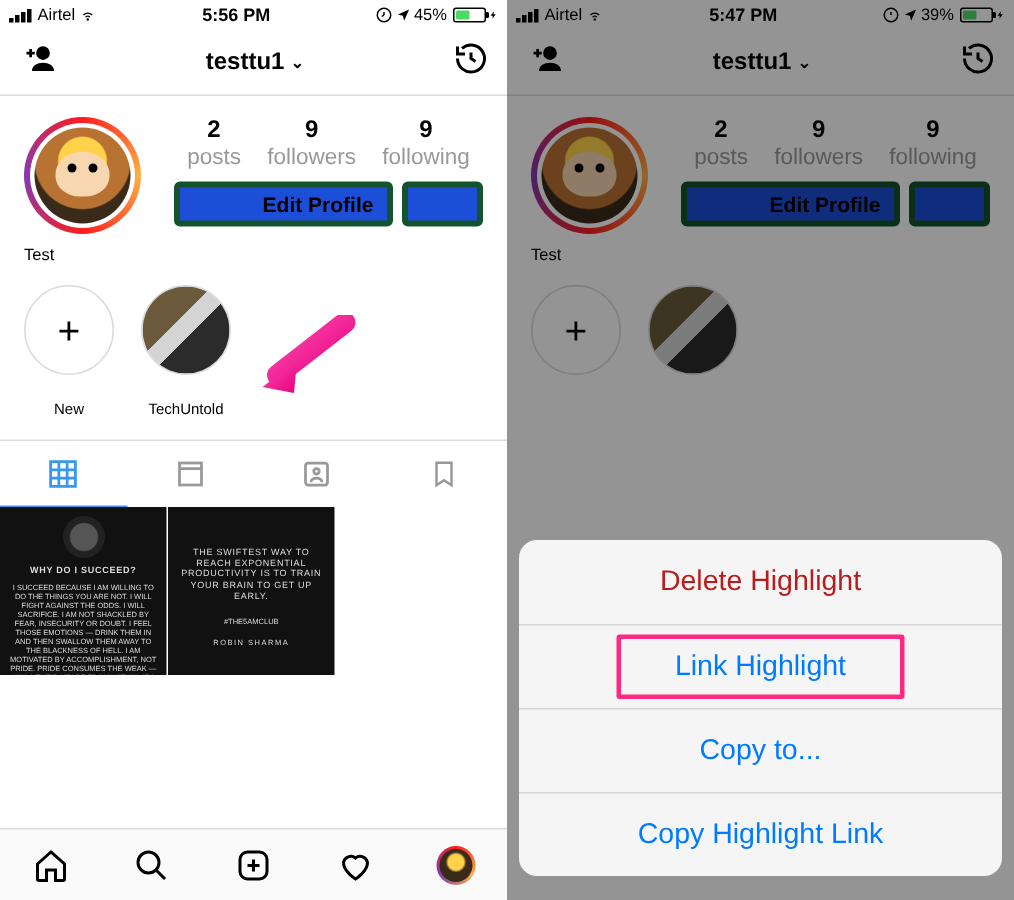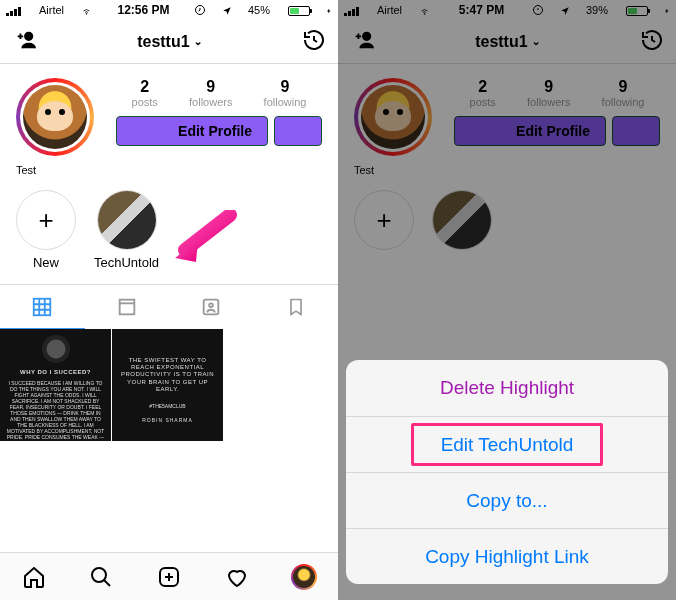--- a/index.html
+++ b/index.html
@@ -15,21 +15,21 @@
   .phone { width: 338px; height: 600px; position: relative; background: #fff; overflow: hidden; }
   .phone.right .overlay-dim {
     position: absolute; inset: 0; background: rgba(0,0,0,0.42); z-index: 5;
   }
 
   
   .statusbar {
     height: 20px; display: flex; justify-content: space-between; align-items: center;
     font-size: 11px; font-weight: 500; padding: 0 6px; color: #000;
   }
-  .statusbar .sb-left, .statusbar .sb-right { display: flex; align-items: flex-end; gap: 16px; }
+  .statusbar .sb-left, .statusbar .sb-right { display: flex; align-items: center; gap: 2px; }
   .sb-center { font-weight: 600; font-size: 12px; }
   .signal-dots { display: inline-flex; gap: 1px; align-items: flex-end; margin-right: 2px;}
   .signal-dots span { width: 3px; background: #000; display: inline-block; }
   .signal-dots span:nth-child(1){height:3px}
   .signal-dots span:nth-child(2){height:5px}
   .signal-dots span:nth-child(3){height:7px}
   .signal-dots span:nth-child(4){height:9px}
   .battery {
     width: 22px; height: 10px; border: 1px solid #000; border-radius: 2px; position: relative; margin-left: 2px;
   }
@@ -63,40 +63,40 @@
   }
   .monkey-face::before, .monkey-face::after {
     content:""; position:absolute; width:6px; height:6px; background:#000; border-radius:50%; top:8px;
   }
   .monkey-face::before { left:8px; }
   .monkey-face::after { right:8px; }
   .stats { flex:1; display:flex; flex-direction:column; gap:8px; padding-left:22px;}
   .stats-row { display:flex; justify-content:space-around; }
   .stat { text-align:center; }
   .stat .num { font-weight:600; font-size:16px; }
-  .stat .lbl { font-size:11px; color:#999; }
+  .stat .lbl { font-size:15px; color:#999; }
   .btn-row { display:flex; gap:6px; }
   .btn {
-    border:1px solid #14532d; border-radius:4px; height:30px; display:flex;
-    align-items:center; justify-content:center; font-weight:600; font-size:14px; background:#8b5cf6;padding-left:46px;
+    border:4px solid #14532d; border-radius:4px; height:30px; display:flex;
+    align-items:center; justify-content:center; font-weight:600; font-size:14px; background:#1d4ed8;padding-left:46px;
   }
   .btn.edit { flex:1; }
   .btn.gear { width:38px; }
 
   .display-name { padding: 2px 16px 10px 16px; font-size:11px; font-weight:500; }
 
   
   .highlights { display:flex; gap:18px; padding: 4px 16px 14px 16px; }
   .hl { display:flex; flex-direction:column; align-items:center; gap:5px; }
   .hl .circle {
     width:60px; height:60px; border-radius:50%; border:1px solid #dbdbdb;
     display:flex; align-items:center; justify-content:center; background:#fff; overflow:hidden;
   }
   .hl .circle.plus { font-size:26px; font-weight:300; color:#000;}
-  .hl .hl-label { font-size:13px; }
+  .hl .hl-label { font-size:10px;margin-top:13px; }
   .hl-thumb {
     width:100%; height:100%;
     background: linear-gradient(135deg,#6b5a3c 0 40%,#d4d4d4 40% 55%,#2b2b2b 55% 100%);
   }
   .pink-arrow {
     position: absolute; left: 170px; top: 210px; z-index:3;
   }
 
   
   .tabs { display:flex; border-top:1px solid #dbdbdb; }
@@ -140,21 +140,21 @@
     position:absolute; left:8px; right:8px; bottom:8px; z-index:10;
   }
   .sheet {
     background: rgba(248,248,248,0.97); border-radius:12px; overflow:hidden; margin-bottom:8px;
   }
   .sheet .item {
     height:56px; display:flex; align-items:center; justify-content:center;
     font-size:19px; border-top:1px solid rgba(0,0,0,0.12);
   }
   .sheet .item:first-child { border-top:none; }
-  .sheet .item.red { color:#a21caf; }
+  .sheet .item.red { color:#b91c1c; }
   .sheet .item.blue { color:#007aff; }
   .sheet .item.highlight { position:relative; }
   .sheet .item.highlight::after {
     content:""; position:absolute; left:65px; right:65px; top:6px; bottom:6px;
     border:3px solid #ff2a7f; border-radius:2px;
   }
   .cancel-btn {
     background: #fff; border-radius:12px; height:56px; display:flex; align-items:center;
     justify-content:center; color:#007aff; font-size:19px; font-weight:600;
   }
@@ -176,21 +176,21 @@
             <span></span>
             <span></span>
           </span>
         <span>Airtel</span>
         <svg width="13" height="10" viewBox="0 0 24 24" fill="none" stroke="#000" stroke-width="2">
             <path d="M5 12a10 10 0 0 1 14 0"></path>
             <path d="M8.5 15.5a5 5 0 0 1 7 0"></path>
             <circle cx="12" cy="19" r="1" fill="#000"></circle>
           </svg>
       </div>
-      <div class="sb-center">12:56 PM</div>
+      <div class="sb-center">5:56 PM</div>
       <div class="sb-right">
         <svg width="12" height="12" viewBox="0 0 24 24" fill="none" stroke="#000" stroke-width="2">
             <circle cx="12" cy="12" r="9"></circle>
             <path d="M12 8v4"></path>
             <path d="M9 14l3-2"></path>
           </svg>
         <svg width="10" height="10" viewBox="0 0 24 24" fill="#000">
             <path d="M3 11l18-8-8 18-2-8z"></path>
           </svg>
         <span>45%</span>
@@ -462,20 +462,20 @@
           </div>
         <div class="hl-label">&nbsp;</div>
       </div>
     </div>
 
     <div class="overlay-dim"></div>
 
     <div class="sheet-wrap">
       <div class="sheet">
         <div class="item red">Delete Highlight</div>
-        <div class="item blue highlight">Edit TechUntold</div>
+        <div class="item blue highlight">Link Highlight</div>
         <div class="item blue">Copy to...</div>
         <div class="item blue">Copy Highlight Link</div>
       </div>
     </div>
   </div>
 
 </div>
 
 </body></html>

